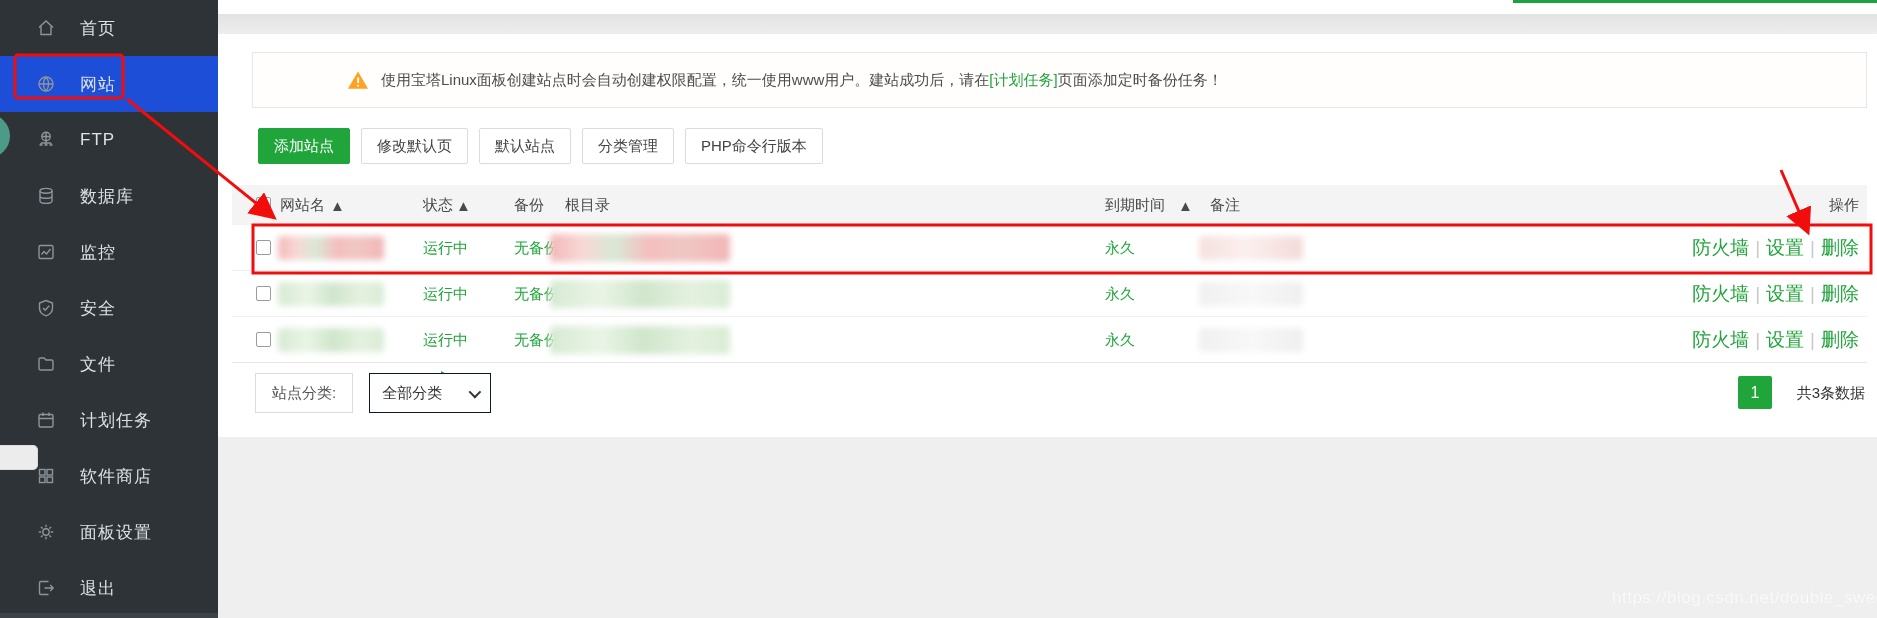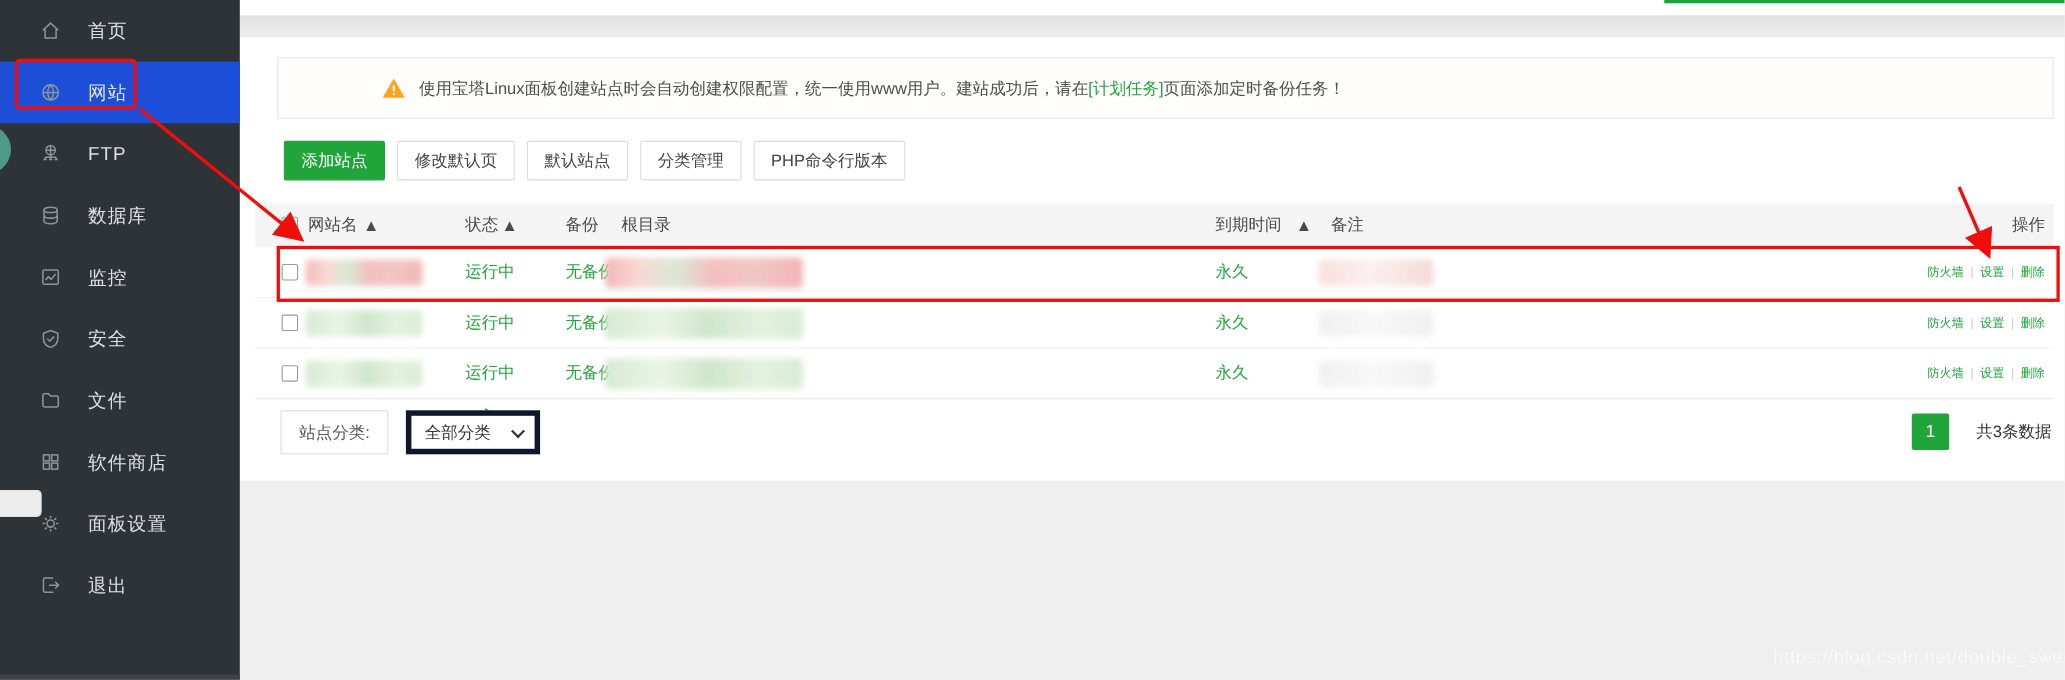--- a/index.html
+++ b/index.html
@@ -62,39 +62,39 @@
   .cb { width:15px; height:15px; border:1px solid #9b9b9b; border-radius:2px; background:#fff;
         left:24px; top:15px; cursor:pointer; }
   .thead .cb { position:absolute; top:12px; }
   .cell { line-height:46px; font-size:15px; }
   .green { color:#20a53a; }
   .status-cell { left:191px; display:flex; align-items:center; height:46px; gap:8px; cursor:pointer;flex-direction:column; }
   .play { width:0; height:0; border-left:9px solid #1da53c; border-top:5.5px solid transparent;
           border-bottom:5.5px solid transparent; }
   .backup-cell { left:282px; cursor:pointer; }
   .expire-cell { left:873px; }
-  .actions { right:8px; top:0; line-height:46px; font-size:11px; white-space:nowrap; }
+  .actions { right:8px; top:0; line-height:46px; font-size:19px; white-space:nowrap; }
   .actions a { color:#20a53a; text-decoration:none; cursor:pointer; }
   .actions i { font-style:normal; color:#c9c9c9; margin:0 6px; }
 
   
   .redact { border-radius:4px; filter:blur(3px); }
   .rd-name   { left:46px;  top:11px; width:106px; height:24px; }
   .rd-root   { left:318px; top:9px;  width:180px; height:28px; }
   .rd-remark { left:967px; top:11px; width:104px; height:24px; }
   .mix-pink  { background:linear-gradient(90deg,#f3b9b9,#f8d8d5 18%,#d9e8d6 36%,#f4bebe 55%,#f0c7c4 74%,#f2b6b6); }
   .mix-green { background:linear-gradient(90deg,#d6ead2,#eaf4e6 28%,#cfe6cb 52%,#e4f1df 78%,#d9ecd5); }
   .mix-lightpink { background:linear-gradient(90deg,#f6e0de,#fbf0ef 45%,#f3dad8); }
   .mix-lightgray { background:linear-gradient(90deg,#f0f0f0,#f8f8f8 50%,#efefef); }
 
   
   .cat-group { position:absolute; left:37px; top:339px; height:40px; display:flex;gap:17px; }
   .cat-label { height:40px; padding:0 16px; border:1px solid #dcdcdc; display:flex; align-items:center;
                font-size:15px; color:#555; background:#fff; }
-  .cat-select { height:40px; width:122px; margin-left:-1px; border:5px solid #0f172a; background:#fff;
+  .cat-select { height:40px; width:122px; margin-left:-1px; border:1px solid #0f172a; background:#fff;
                 display:flex; align-items:center; padding:0 12px; font-size:15px; color:#333;
                 justify-content:space-between; cursor:pointer; }
   .chev { width:9px; height:9px; border-right:2px solid #333; border-bottom:2px solid #333;
           transform:rotate(45deg) translateY(-2px); }
   .page-box { position:absolute; left:1520px; top:342px; width:34px; height:33px; background:#20a53a;
               border-radius:2px; color:#fff; font-size:16px; display:flex; align-items:center;
               justify-content:center; cursor:pointer; }
   .total-txt { position:absolute; right:12px; top:342px; height:33px; line-height:33px;
                font-size:15px; color:#333; }
 
@@ -169,20 +169,29 @@
       </span>
       <span class="lbl">安全</span>
     </div>
     <div class="side-item">
       <span class="icn">
         <svg viewBox="0 0 20 20" fill="none" stroke="currentColor" stroke-width="1.4">
             <path d="M3 5.5 C3 4.7 3.7 4 4.5 4 H8 L10 6 H15.5 C16.3 6 17 6.7 17 7.5 V14.5 C17 15.3 16.3 16 15.5 16 H4.5 C3.7 16 3 15.3 3 14.5 Z"></path>
           </svg>
       </span>
       <span class="lbl">文件</span>
+    </div>
+    <div class="side-item">
+      <span class="icn">
+        <svg viewBox="0 0 20 20" fill="none" stroke="currentColor" stroke-width="1.4">
+            <rect x="3" y="4.5" width="14" height="12.5" rx="1.5"></rect>
+            <path d="M3 8.5 H17 M7 2.5 V6 M13 2.5 V6"></path>
+          </svg>
+      </span>
+      <span class="lbl">计划任务</span>
     </div>
     <div class="side-item">
       <span class="icn">
         <svg viewBox="0 0 20 20" fill="none" stroke="currentColor" stroke-width="1.4">
             <rect x="3.5" y="3.5" width="5.5" height="5.5"></rect>
             <rect x="11" y="3.5" width="5.5" height="5.5"></rect>
             <rect x="3.5" y="11" width="5.5" height="5.5"></rect>
             <rect x="11" y="11" width="5.5" height="5.5"></rect>
           </svg>
       </span>

